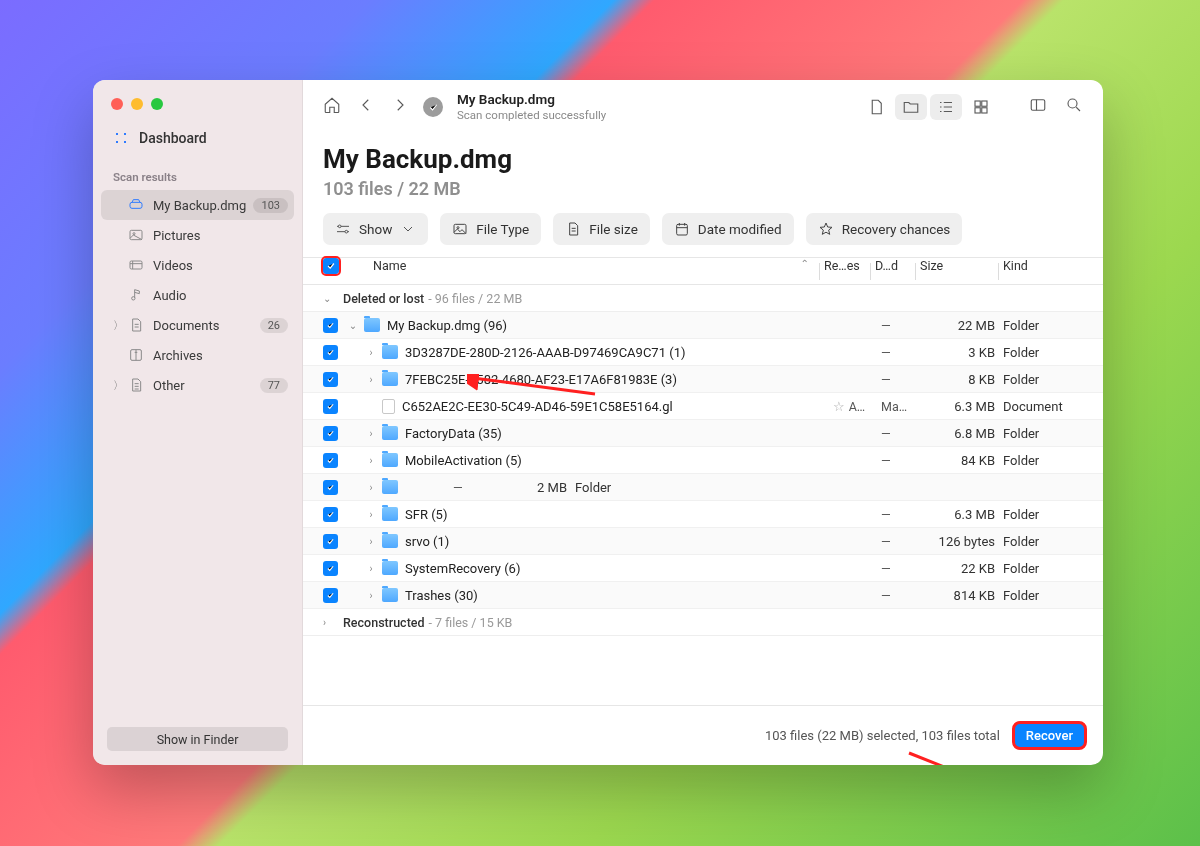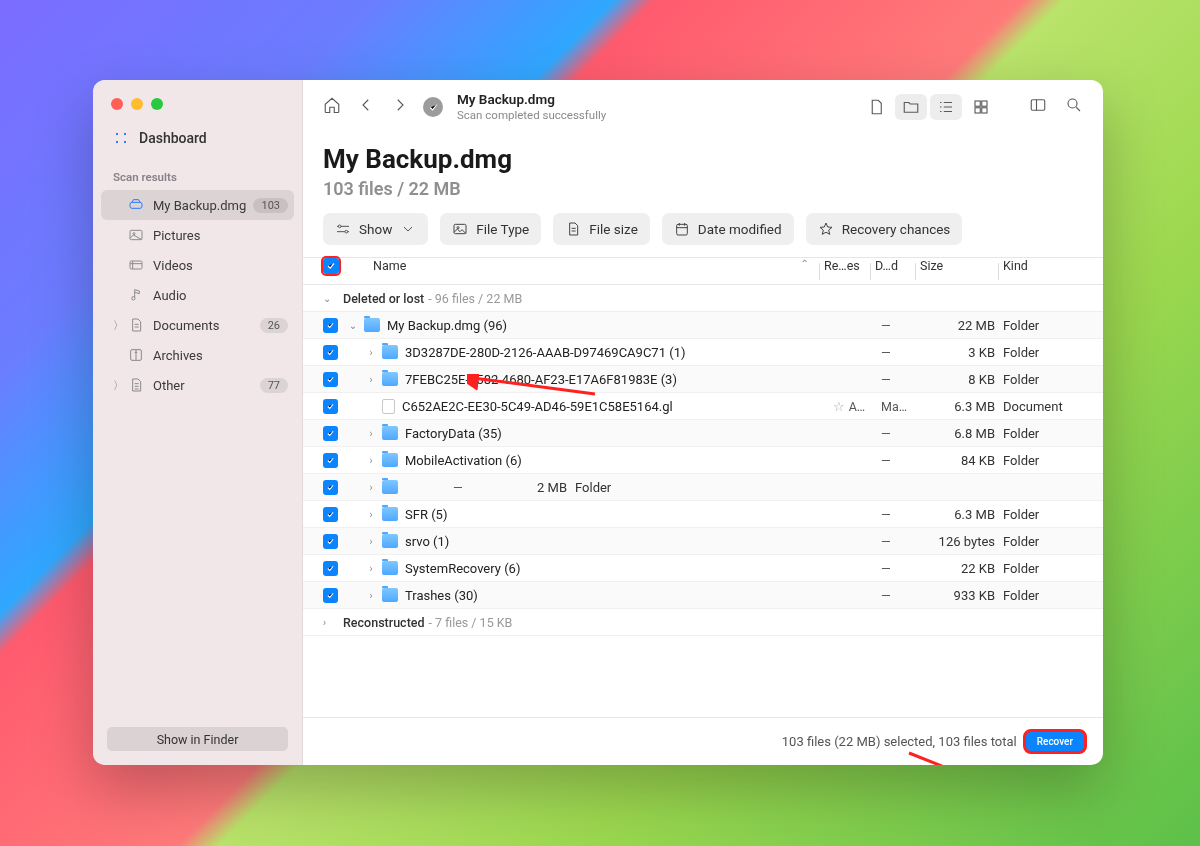--- a/index.html
+++ b/index.html
@@ -66,22 +66,22 @@
 .row .ficn.folder{border-radius:2px;background:linear-gradient(#7fc7ff,#4ea8ff);position:relative}
 .row .ficn.folder::before{content:"";position:absolute;top:-2px;left:0;width:6px;height:2px;border-radius:1px 1px 0 0;background:#4ea8ff}
 .row .ficn.doc{width:13px;height:15px;border:1px solid #c8c8c8;border-radius:2px;background:#fff}
 .row .fname{flex:1;white-space:nowrap;overflow:hidden;text-overflow:ellipsis}
 .row .c-res{width:48px;color:#555;font-size:12.5px;white-space:nowrap;overflow:hidden;text-overflow:ellipsis;display:flex;align-items:center;gap:2px}
 .row .c-ds{width:42px;color:#555;font-size:12.5px;white-space:nowrap;overflow:hidden;text-overflow:ellipsis}
 .row .c-size{width:80px;text-align:right;color:#333;padding-right:8px}
 .row .c-kind{width:80px;color:#333}
 .row .star{color:#aaa;font-size:13px;margin-right:2px}
 .row.even{background:#fafafa}
-.footer{height:48px;border-top:1px solid #e6e6e6;display:flex;align-items:center;justify-content:flex-end;padding:0 18px;gap:8px;font-size:13px;color:#555}
-.recover{background:#0a84ff;color:#fff;border:none;border-radius:6px;padding:5px 12px;font-size:10px;font-weight:500;cursor:pointer;outline:3px solid #ff2020;outline-offset:-1px}
+.footer{height:60px;border-top:1px solid #e6e6e6;display:flex;align-items:center;justify-content:flex-end;padding:0 18px;gap:14px;font-size:13px;color:#555}
+.recover{background:#0a84ff;color:#fff;border:none;border-radius:6px;padding:5px 12px;font-size:13px;font-weight:500;cursor:pointer;outline:3px solid #ff2020;outline-offset:-1px}
 
 .arrow{position:absolute;pointer-events:none}
 .arrow.a1{left:374px;top:294px;width:130px;height:24px}
 .arrow.a2{left:812px;top:669px;width:160px;height:70px}
 .arrow svg{width:100%;height:100%}
 </style>
 </head>
 <body>
 
 <div class="window">
@@ -389,21 +389,21 @@
         </div>
         <div class="row">
           <span class="cb">
             <svg viewBox="0 0 24 24">
               <path d="M5 12l5 5 9-11"></path>
             </svg>
           </span>
           <span class="pad" style="width:18px"></span>
           <span class="exp">›</span>
           <span class="ficn folder"></span>
-          <span class="fname">MobileActivation (6)</span>
+          <span class="fname">MobileActivation (5)</span>
           <span class="c-res"></span>
           <span class="c-ds">—</span>
           <span class="c-size">84 KB</span>
           <span class="c-kind">Folder</span>
         </div>
         <div class="row even">
           <span class="cb">
             <svg viewBox="0 0 24 24">
               <path d="M5 12l5 5 9-11"></path>
             </svg>
@@ -466,21 +466,21 @@
             <svg viewBox="0 0 24 24">
               <path d="M5 12l5 5 9-11"></path>
             </svg>
           </span>
           <span class="pad" style="width:18px"></span>
           <span class="exp">›</span>
           <span class="ficn folder"></span>
           <span class="fname">Trashes (30)</span>
           <span class="c-res"></span>
           <span class="c-ds">—</span>
-          <span class="c-size">933 KB</span>
+          <span class="c-size">814 KB</span>
           <span class="c-kind">Folder</span>
         </div>
         <div class="grp">
           <span class="gchev">›</span>
           <span class="glbl">Reconstructed</span>
           <span class="gmeta"> - 7 files / 15 KB</span>
         </div>
       </div>
 
     <div class="footer">

